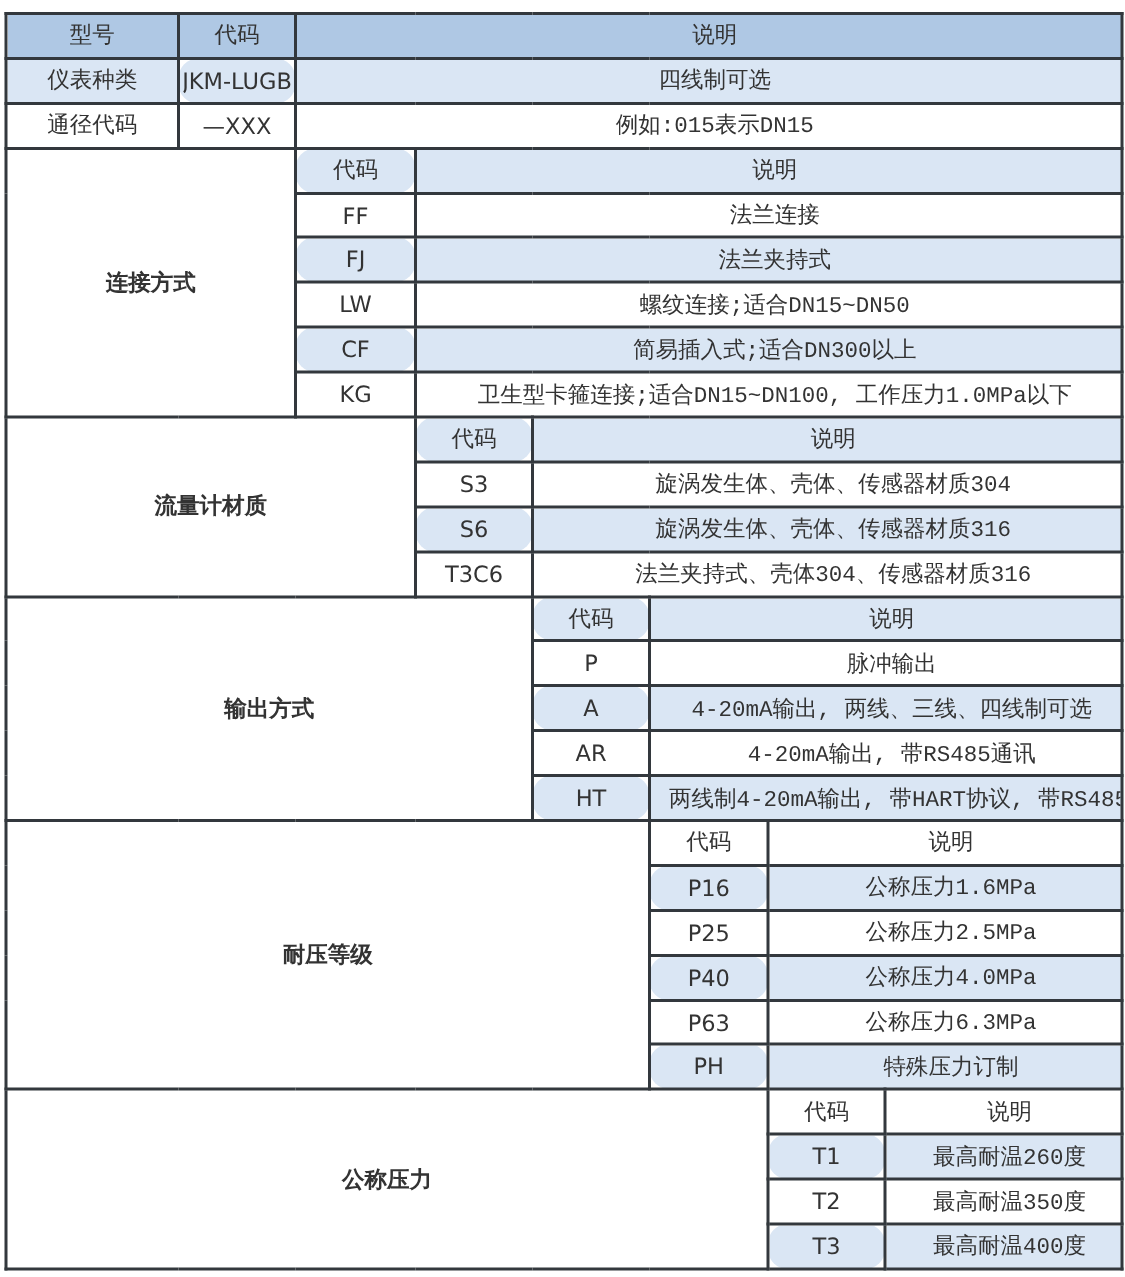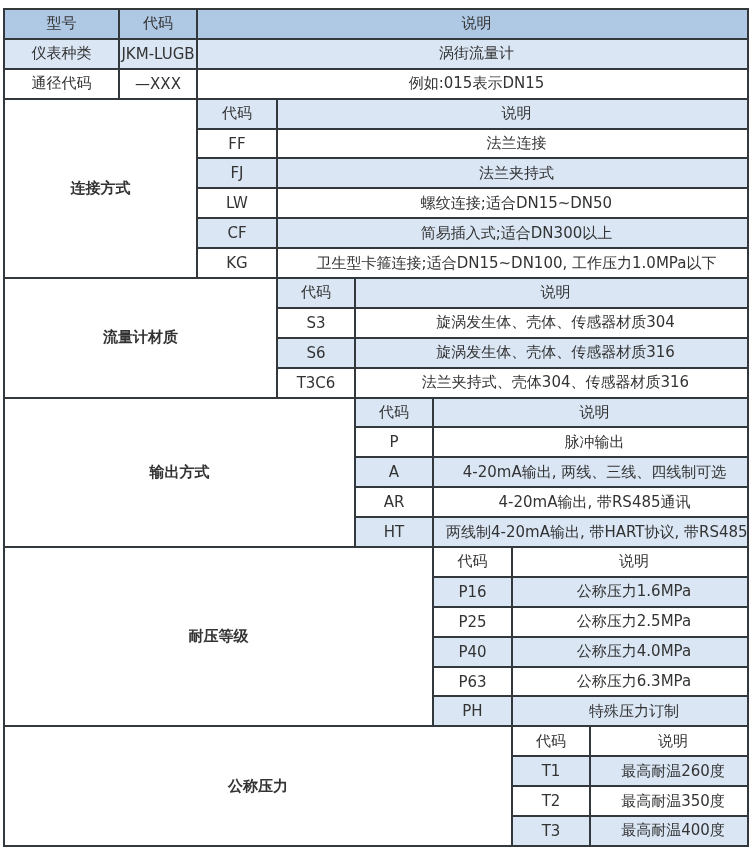--- a/index.html
+++ b/index.html
@@ -21,22 +21,22 @@
   }
   table.spec td{
     border:2px solid var(--border-color);
     height:29.9px;
     font-size:15px;
     vertical-align:middle;
     text-align:center;
     overflow:hidden;
     white-space:nowrap;
   }
-  td.desc{text-align:left;padding-left:12px;padding-right:4px;}
-  td.code{text-align:center;font-size:14px;}
+  td.desc{text-align:left;padding-left:12px;padding-right:4px;font-family:Liberation Mono, monospace;}
+  td.code{text-align:center;font-size:14px;border-radius:13px;}
   td.hdr{background:var(--header-bg);}
   tr.L td.band{background:var(--stripe-bg);}
   tr.W td.band{background:var(--row-white);margin-left:23px;}
   td.section{background:var(--row-white);text-align:center;font-size:15px;font-weight:bold;}
 </style>
 </head>
 <body>
 
 <div class="page">
   <table class="spec">
@@ -54,21 +54,21 @@
     <tbody>
         <tr>
       <td class="hdr">型号</td>
       <td class="hdr">代码</td>
       <td class="hdr desc" colspan="6">说明</td>
     </tr>
 
     <tr class="L">
       <td class="band">仪表种类</td>
       <td class="band code">JKM-LUGB</td>
-      <td class="band desc" colspan="6">涡街流量计</td>
+      <td class="band desc" colspan="6">四线制可选</td>
     </tr>
 
     <tr class="W">
       <td class="band">通径代码</td>
       <td class="band code">—XXX</td>
       <td class="band desc" colspan="6">例如:015表示DN15</td>
     </tr>
 
     <tr class="L">
       <td class="section" colspan="2" rowspan="6">连接方式</td>

